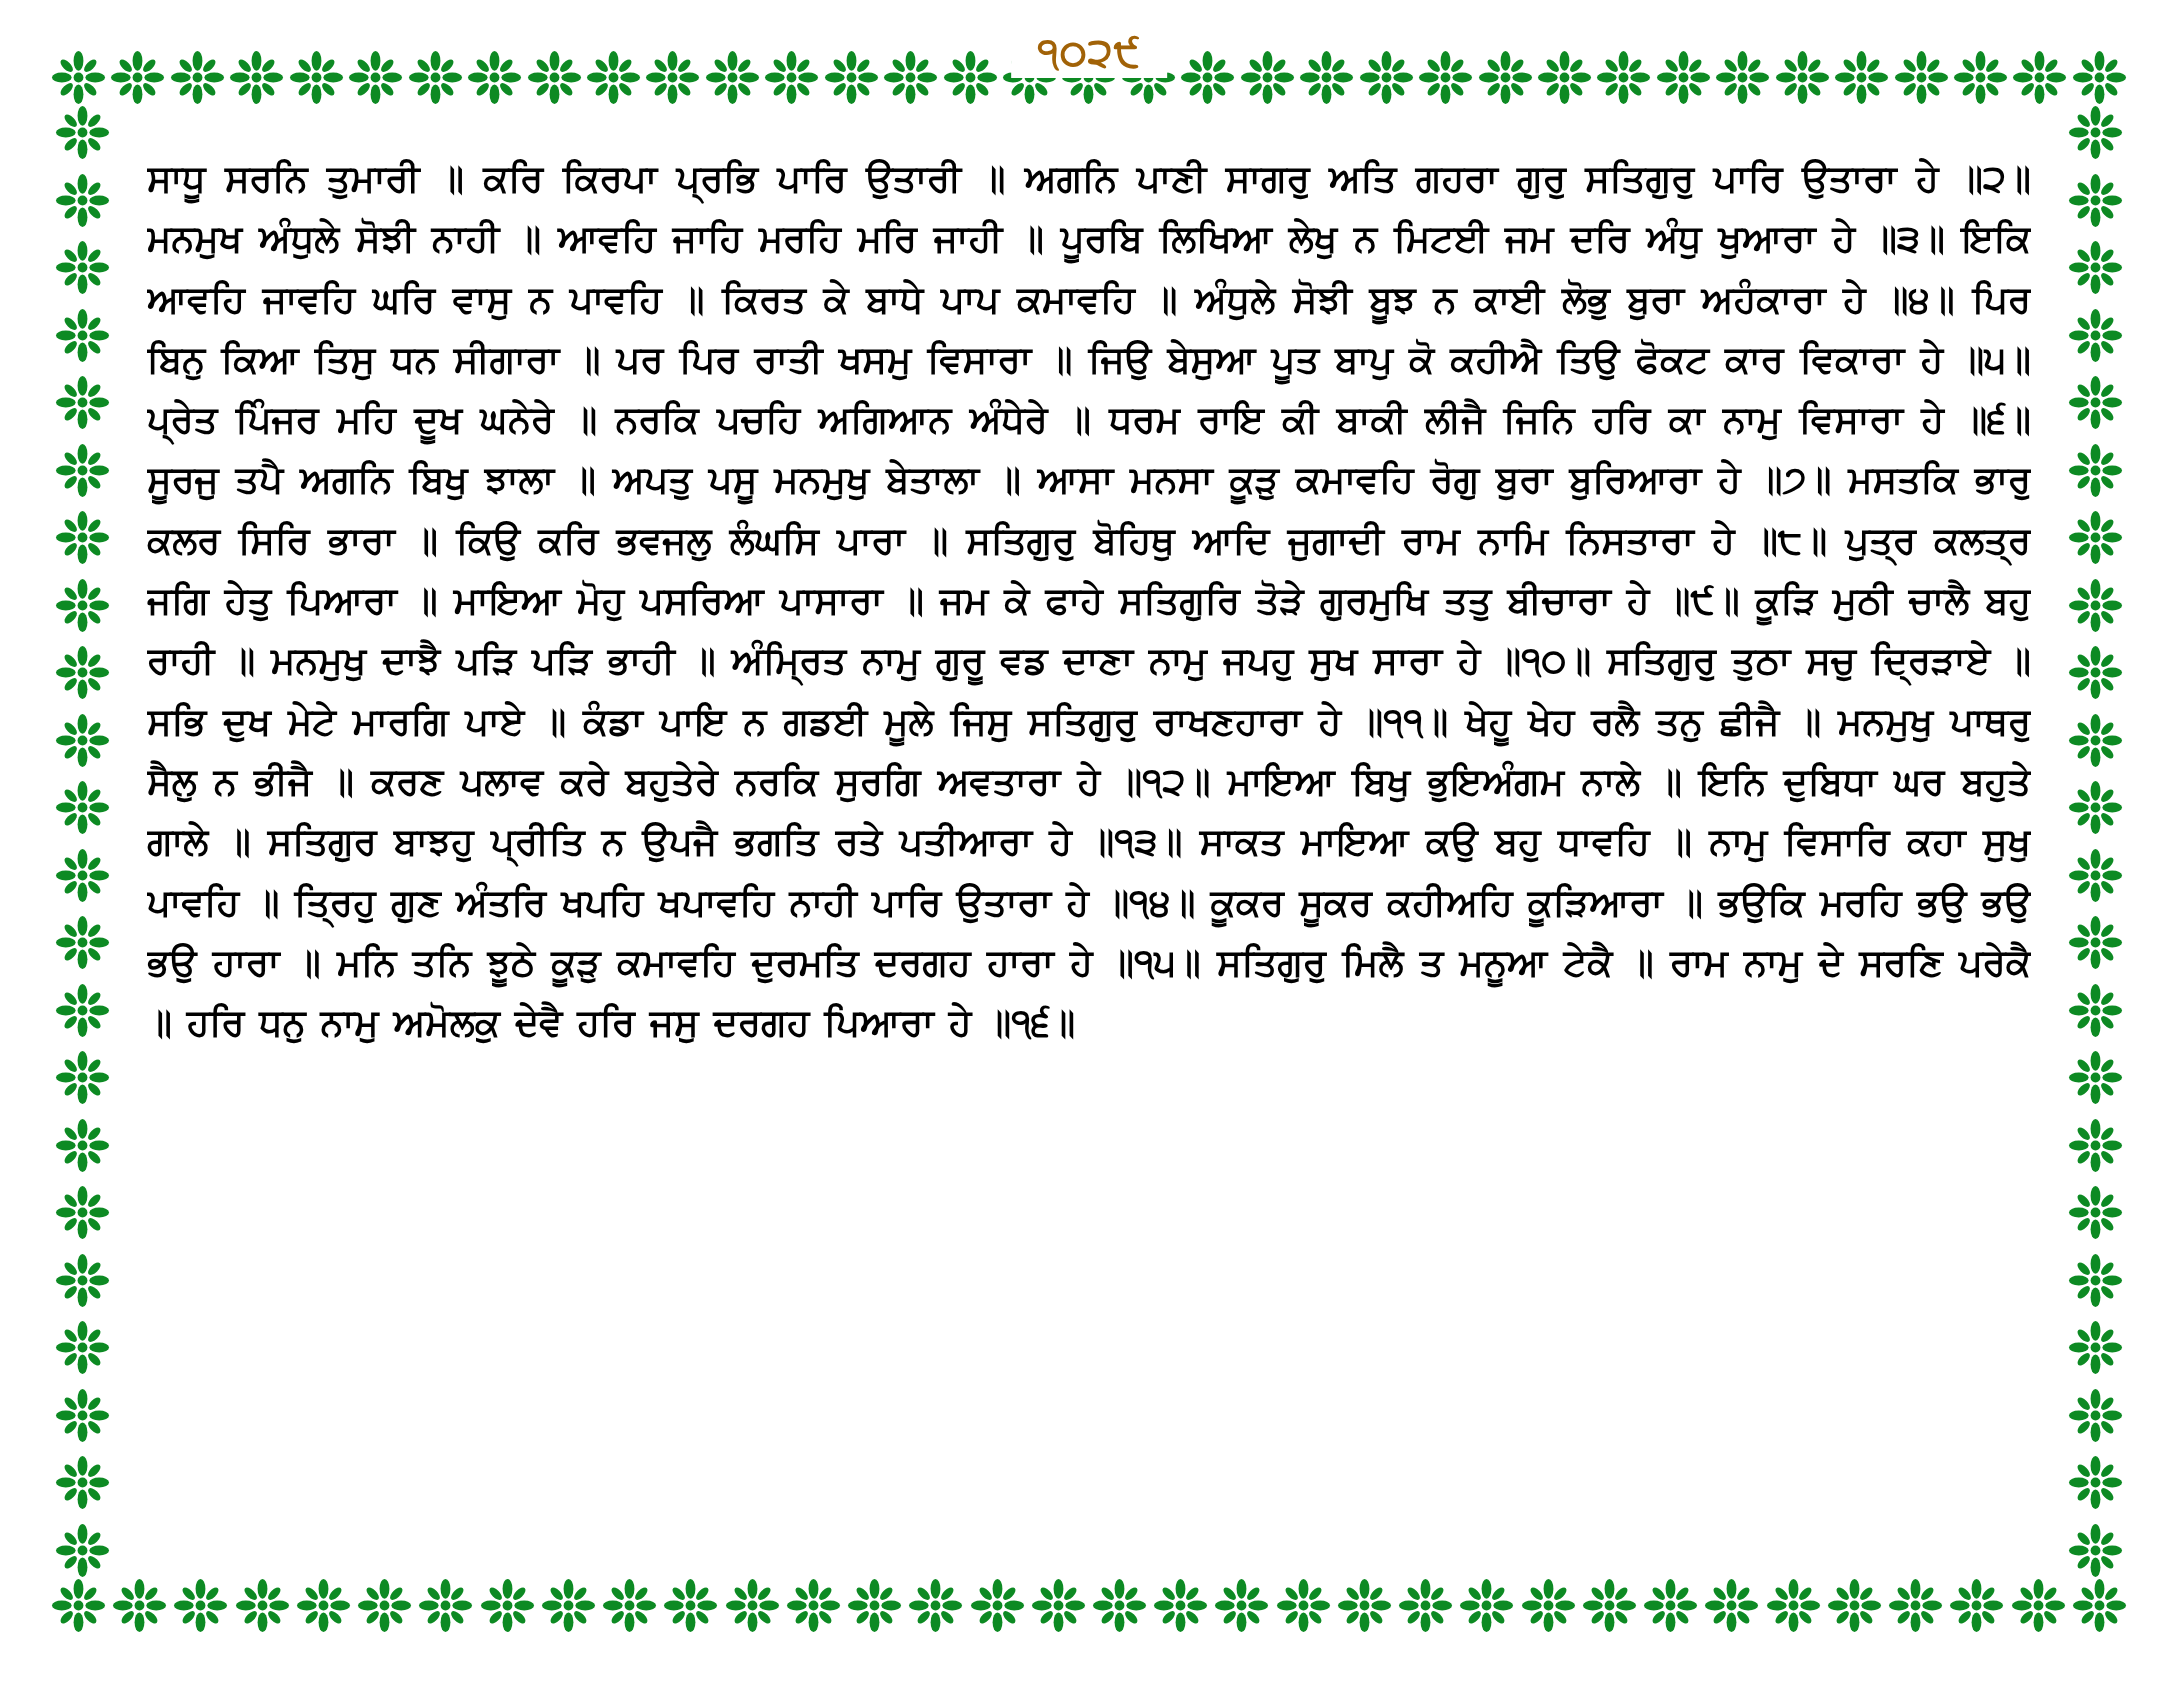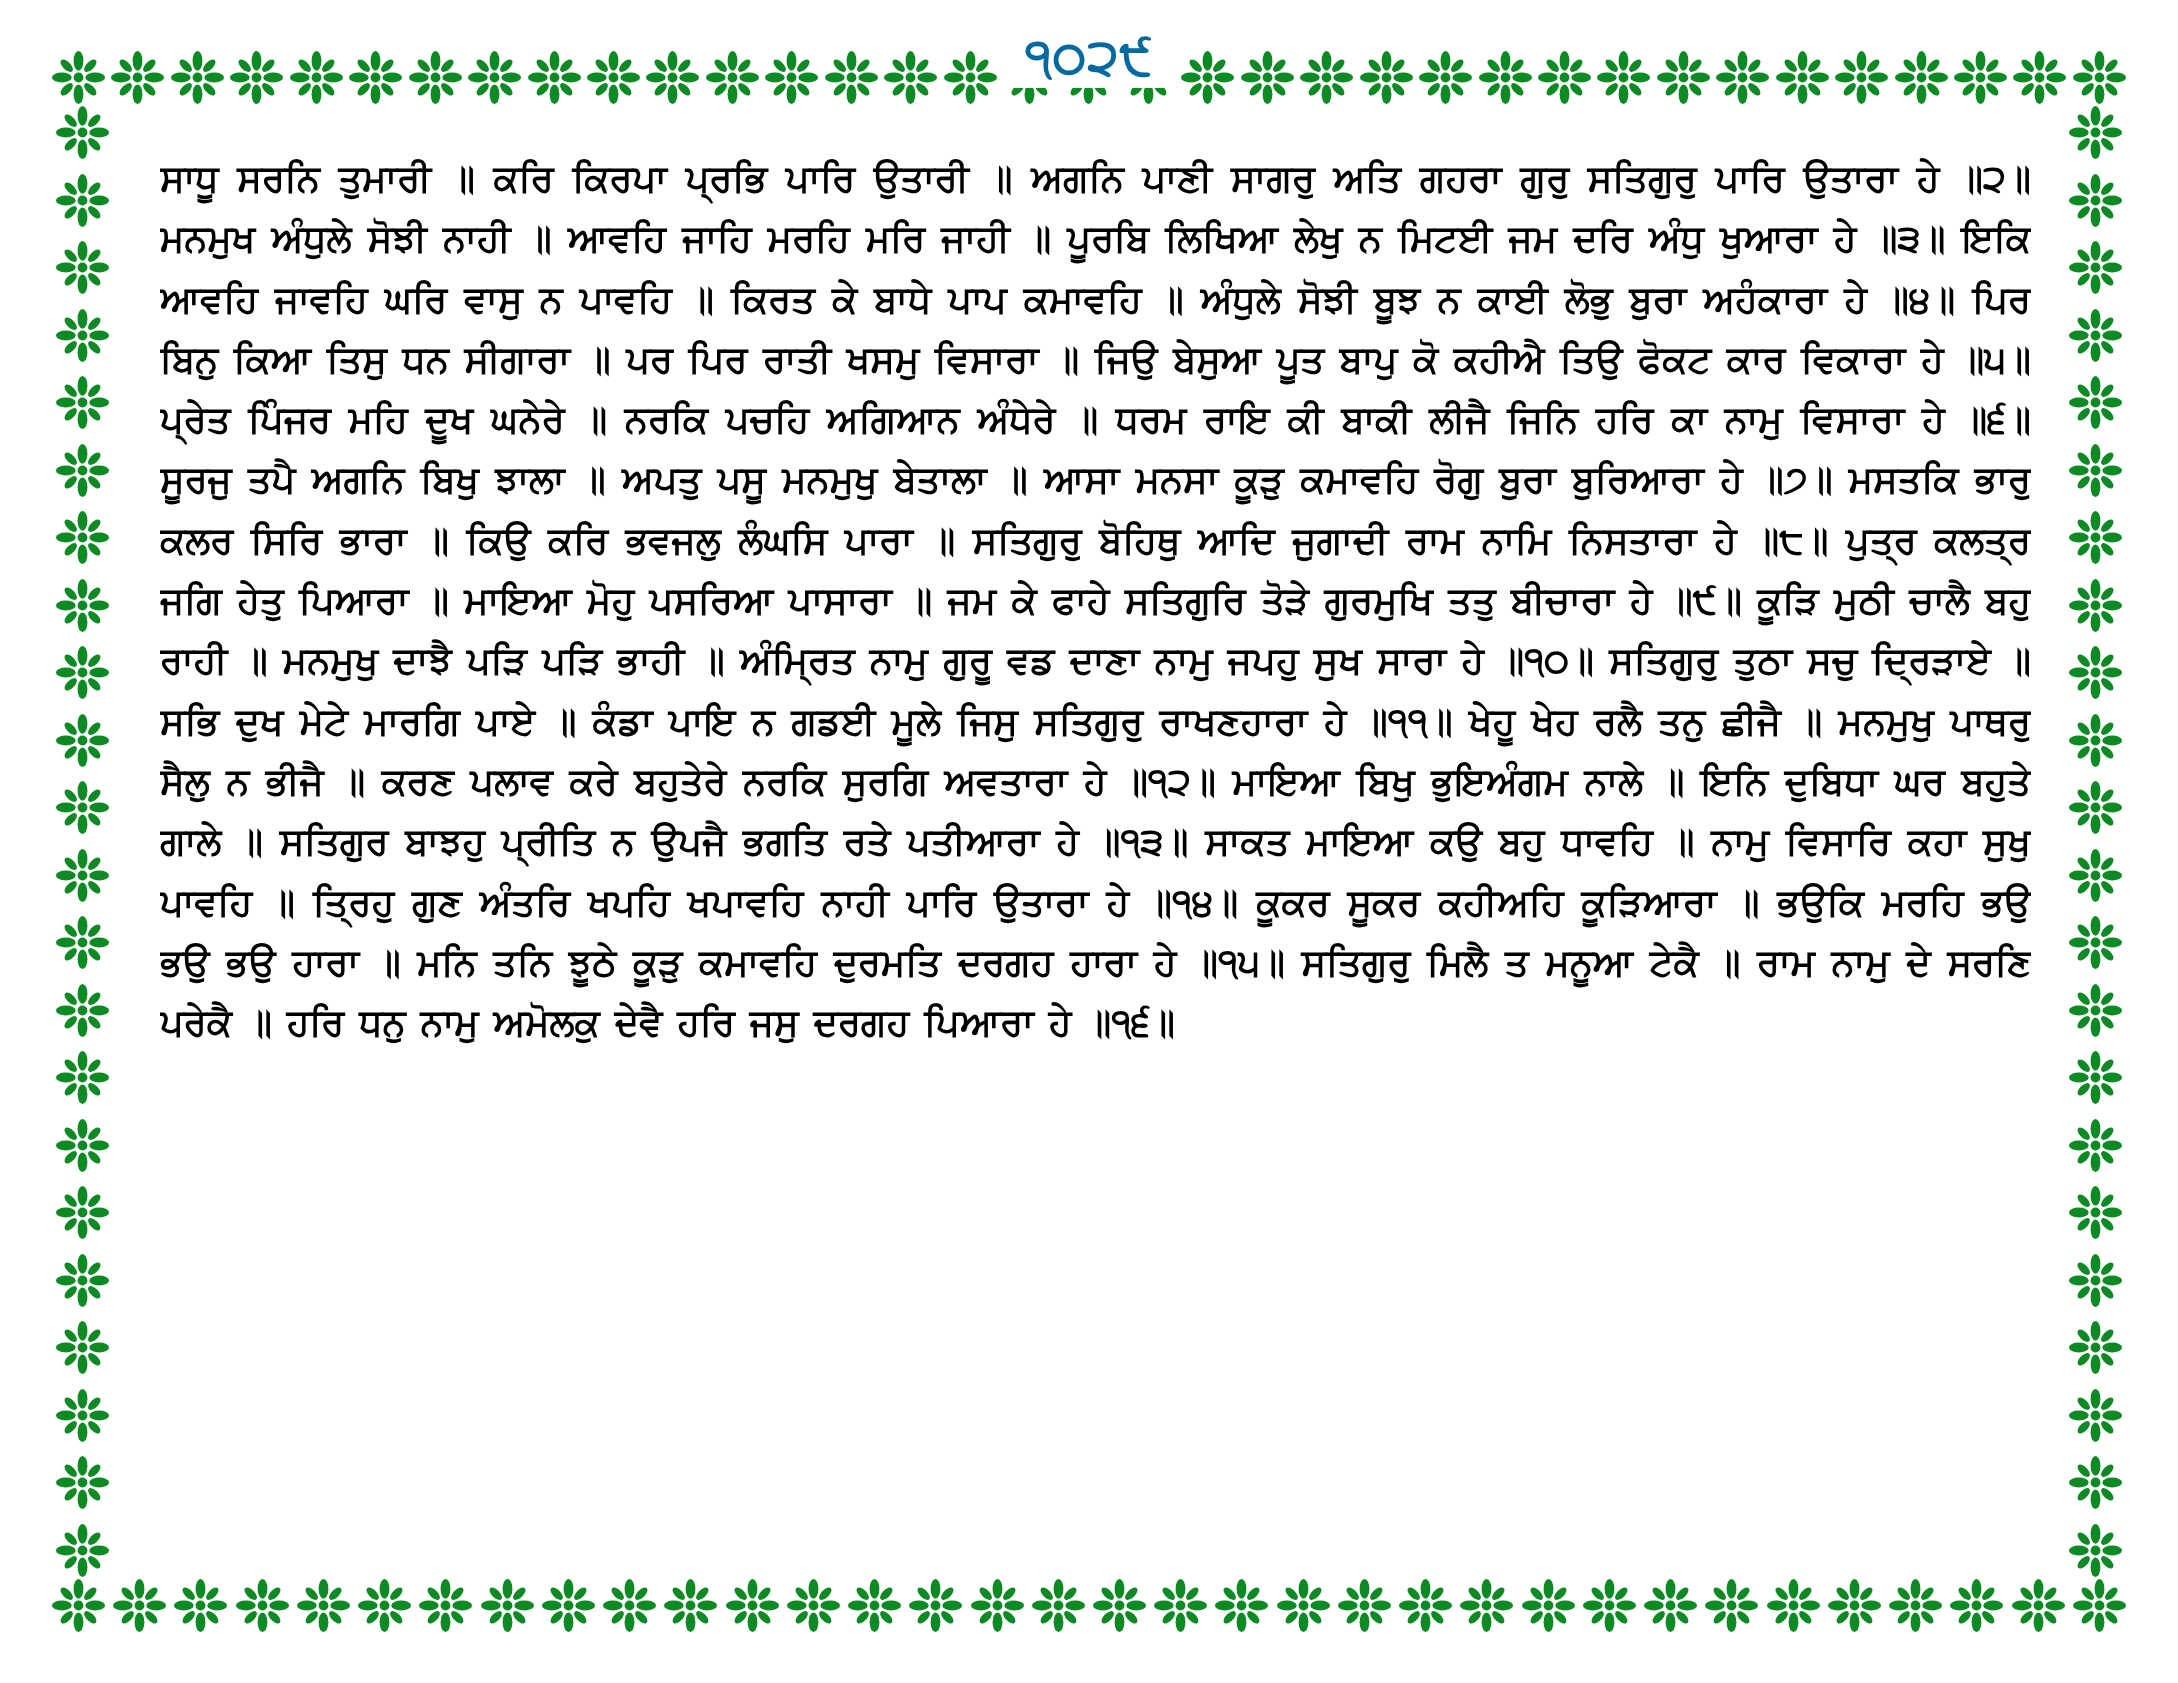--- a/index.html
+++ b/index.html
@@ -71,37 +71,36 @@
     position: absolute;
     top: 28px;
     left: 50%;
     transform: translateX(-50%);
     background: #ffffff;
     padding: 4px 26px 6px 26px;
     z-index: 5;
   }
   .page-number {
     font-family: "DejaVu Sans", "Liberation Sans", sans-serif;
-    font-size: 50px;
+    font-size: 40px;
     font-weight: 700;
-    color: #0369a1;
+    color: #a16207;
     letter-spacing: 1px;
     line-height: 1;
     white-space: nowrap;
   }
 
   
   .content {
     position: absolute;
     left: 147px;
     right: 147px;
     top: 149px;
     bottom: 158px;
     overflow: hidden;
-    margin-left: 13px;
   }
 
   .gurbani {
     font-family: "DejaVu Sans", "Liberation Sans", sans-serif;
     font-size: 37px;
     font-weight: 700;
     line-height: 1.63;
     color: #000000;
     text-align: justify;
     text-justify: inter-word;

